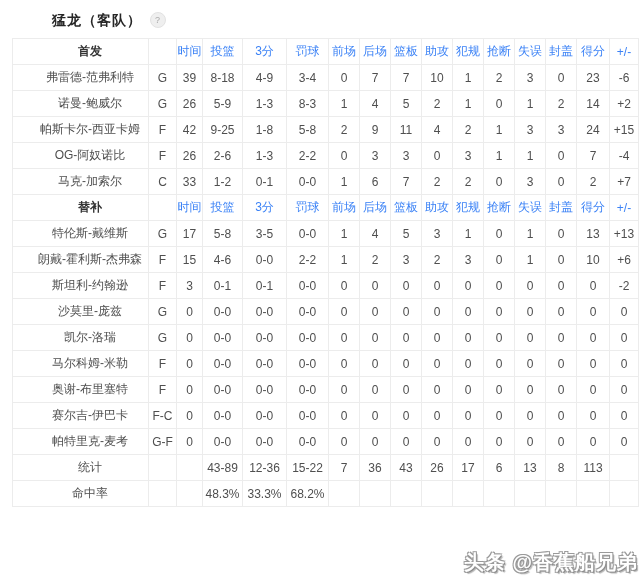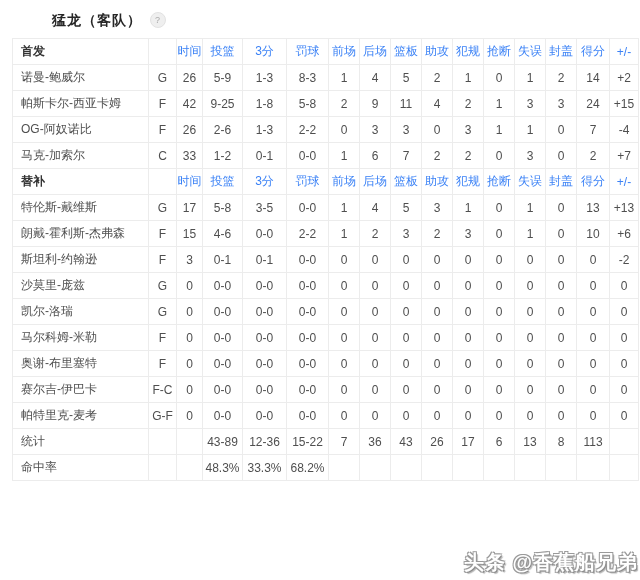--- a/index.html
+++ b/index.html
@@ -20,21 +20,21 @@
   }
   table.box{
     position:absolute;left:12px;top:38px;width:626px;
     border-collapse:collapse;table-layout:fixed;
   }
   table.box td{
     border:1px solid #ececec;height:25px;padding:0;
     font-size:12px;color:#4f4f4f;text-align:center;
     white-space:nowrap;overflow:hidden;
   }
-  table.box td.name{text-align:left;padding-left:8px;}
+  table.box td.name{text-align:center;padding-left:19px;}
   tr.head td{color:#3b82f6;}
   tr.head td.name{color:#333;font-weight:bold;}
   td.red{color:#b5544a;}
   .watermark{
     position:absolute;right:2px;bottom:4px;
     font-size:20px;font-weight:bold;color:#ffffff;letter-spacing:1px;
     text-shadow:-1px -1px 0 #9a9a9a,1px -1px 0 #9a9a9a,-1px 1px 0 #9a9a9a,
                  1px 1px 0 #8a8a8a,2px 2px 1px #b5b5b5;
   }
 </style>
@@ -75,20 +75,38 @@
         <td>篮板</td>
         <td>助攻</td>
         <td>犯规</td>
         <td>抢断</td>
         <td>失误</td>
         <td>封盖</td>
         <td>得分</td>
         <td>+/-</td>
       </tr>
       <tr>
+        <td class="name">弗雷德-范弗利特</td>
+        <td>G</td>
+        <td>39</td>
+        <td>8-18</td>
+        <td>4-9</td>
+        <td>3-4</td>
+        <td>0</td>
+        <td>7</td>
+        <td>7</td>
+        <td class="red">10</td>
+        <td>1</td>
+        <td>2</td>
+        <td>3</td>
+        <td>0</td>
+        <td>23</td>
+        <td>-6</td>
+      </tr>
+      <tr>
         <td class="name">诺曼-鲍威尔</td>
         <td>G</td>
         <td>26</td>
         <td>5-9</td>
         <td>1-3</td>
         <td>8-3</td>
         <td>1</td>
         <td>4</td>
         <td>5</td>
         <td>2</td>

